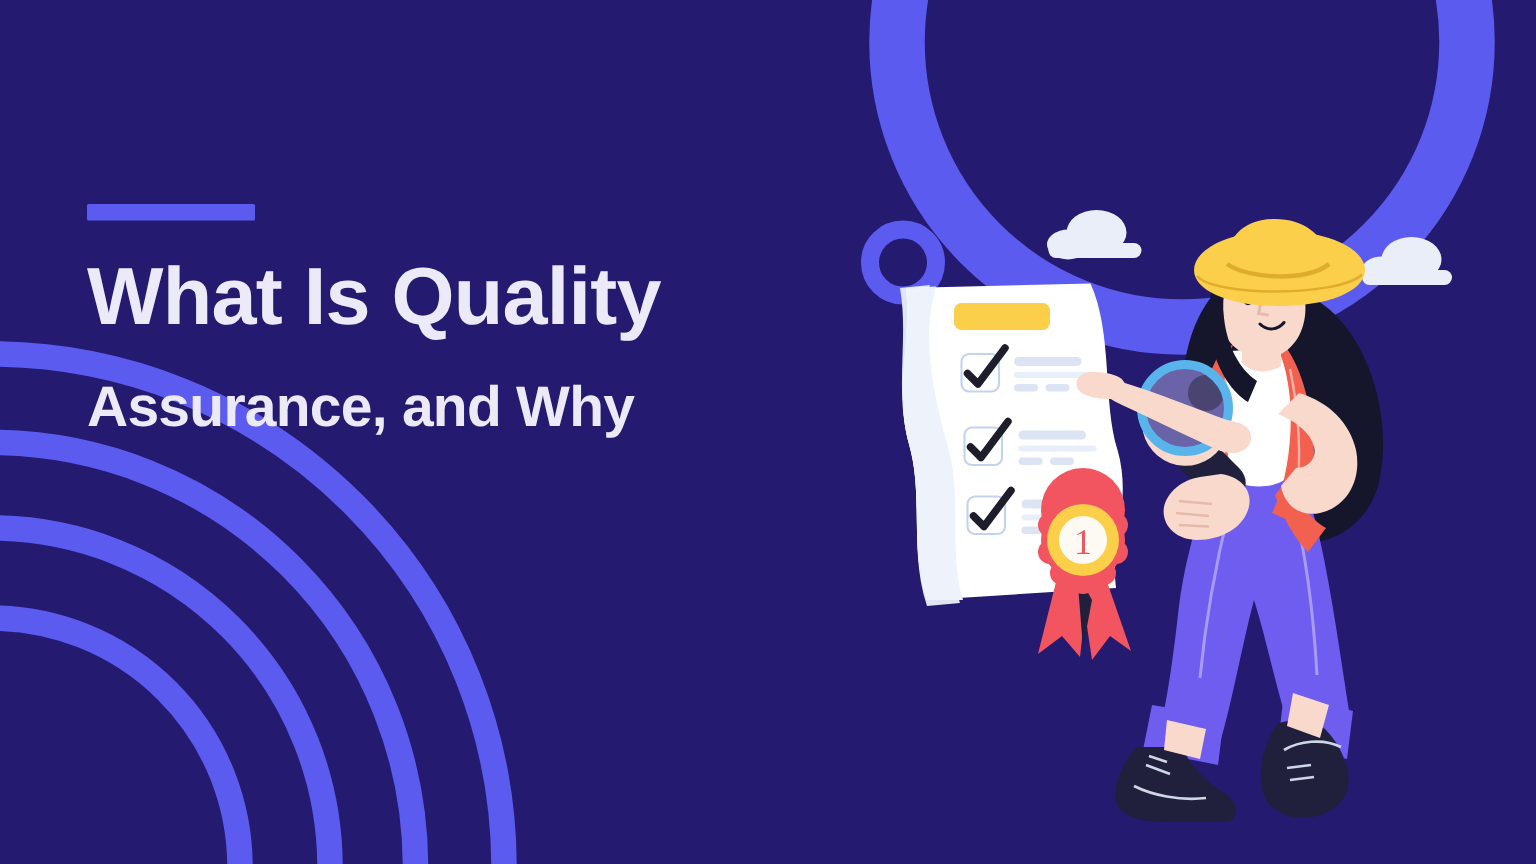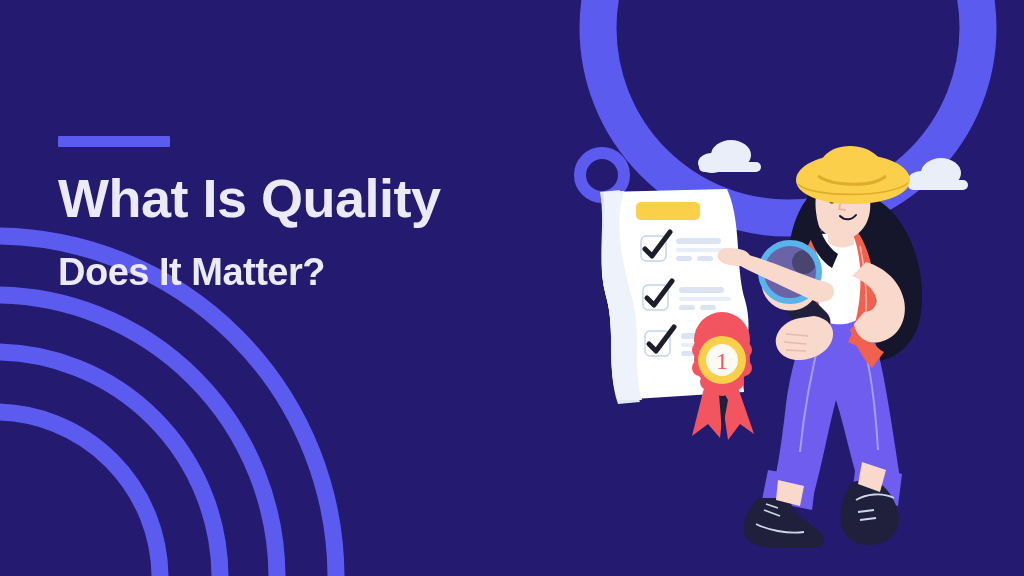--- a/index.html
+++ b/index.html
@@ -262,17 +262,17 @@
     </g>
     <circle cx="722" cy="360" r="24" fill="#fbcf4a"></circle>
     <circle cx="722" cy="360" r="16" fill="#fdfaf3"></circle>
     <text x="722" y="369" text-anchor="middle" font-family="Liberation Serif, serif" font-size="24" fill="#f2555f">1</text>
   </svg>
 
   <div class="text-block">
     <div class="accent-bar"></div>
     <h1 class="title">
       <span class="title-l1">What Is Quality</span>
-      <span class="title-l3">Does It Matter?</span>
+      <span class="title-l2">Assurance, and Why</span>
     </h1>
   </div>
 
 </div>
 
 </body></html>

